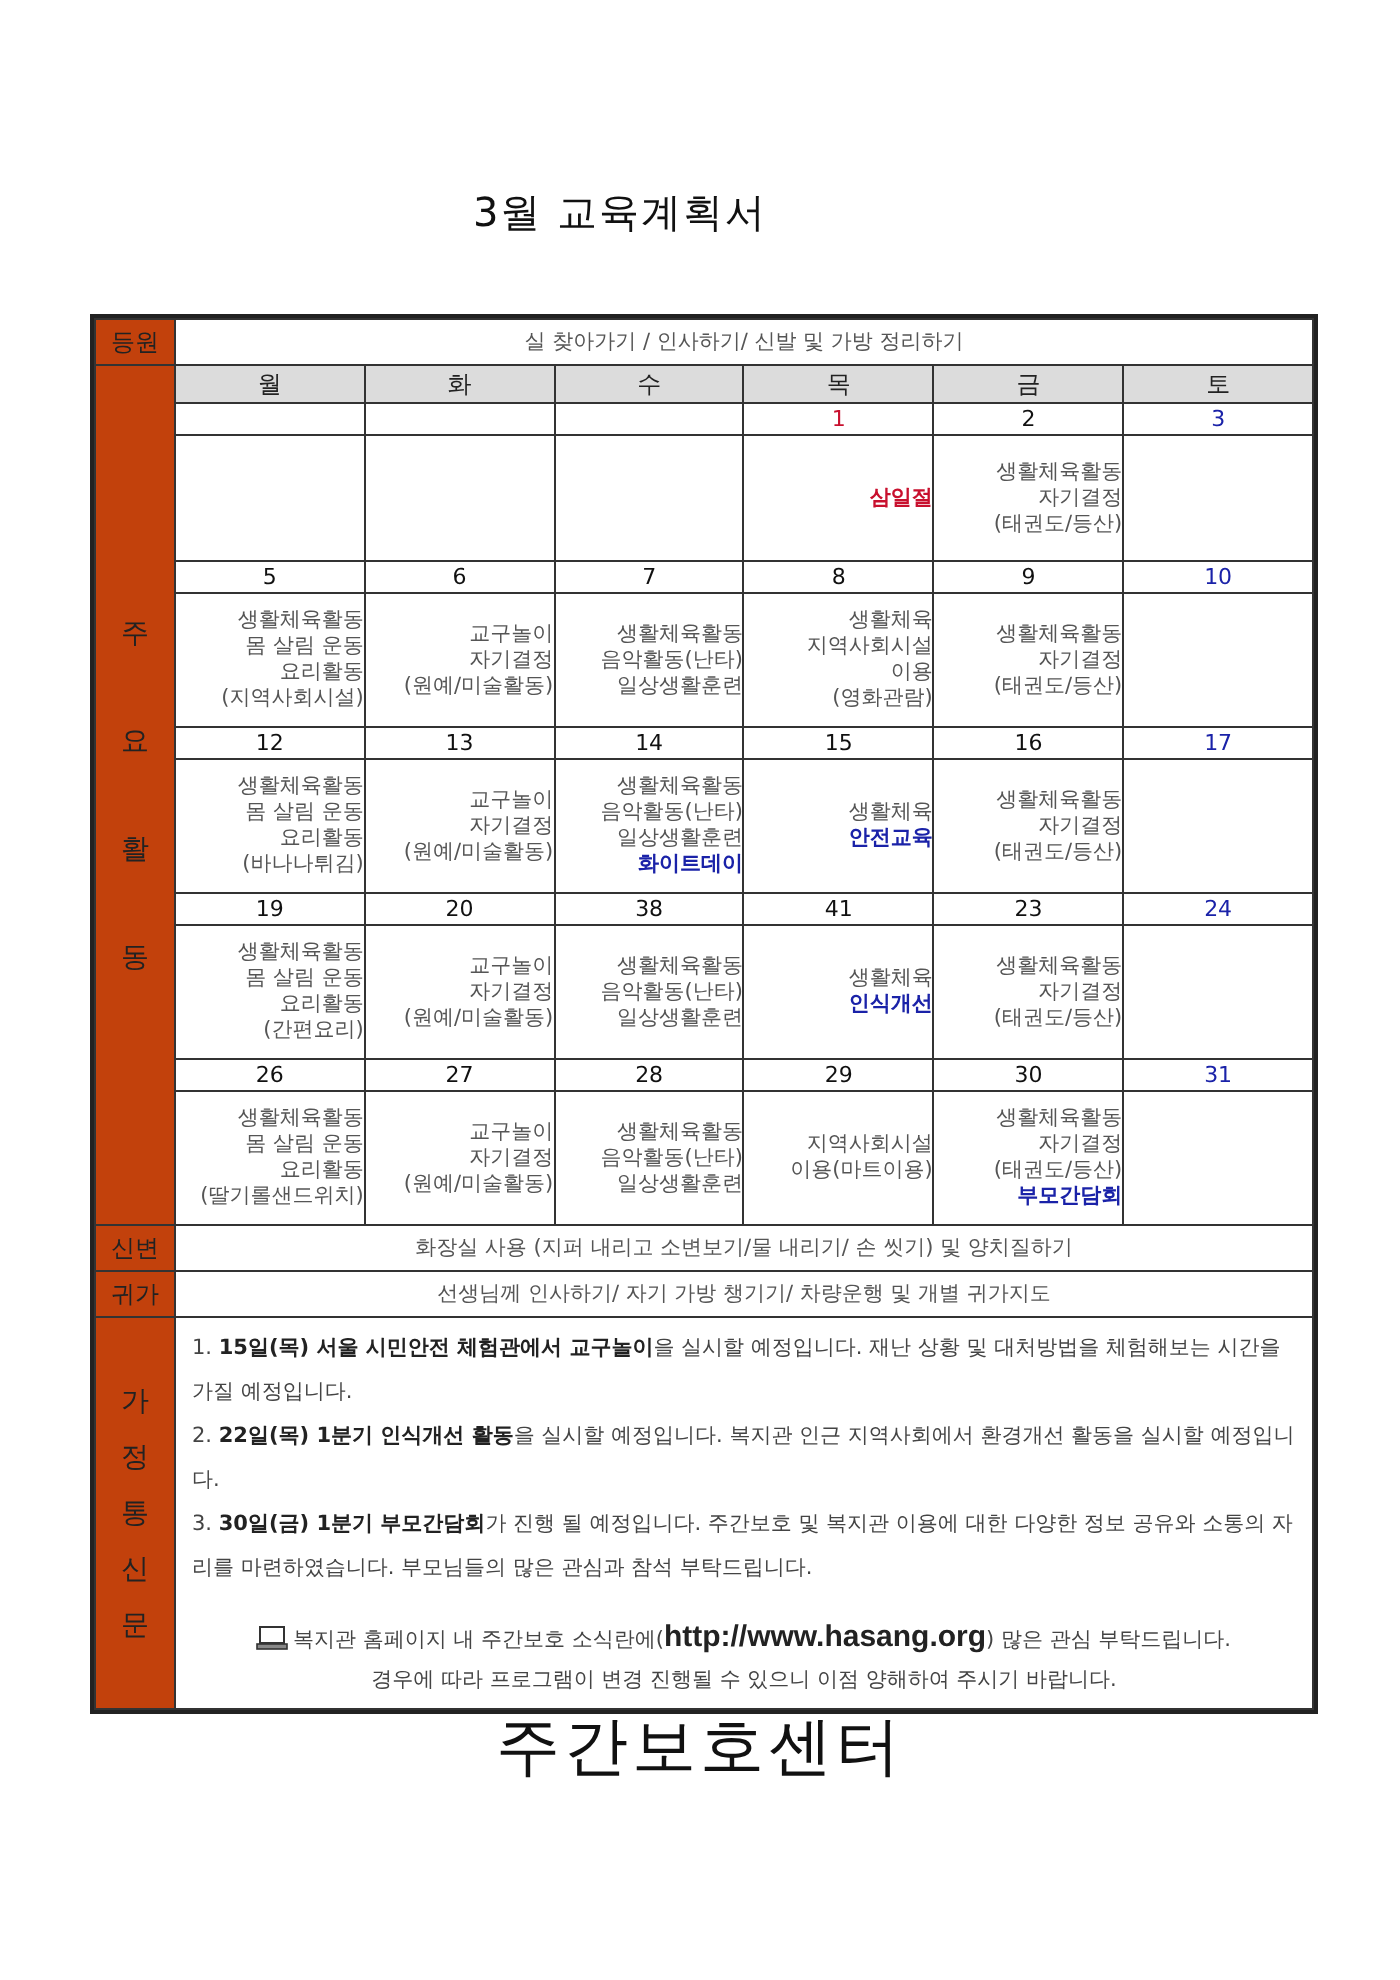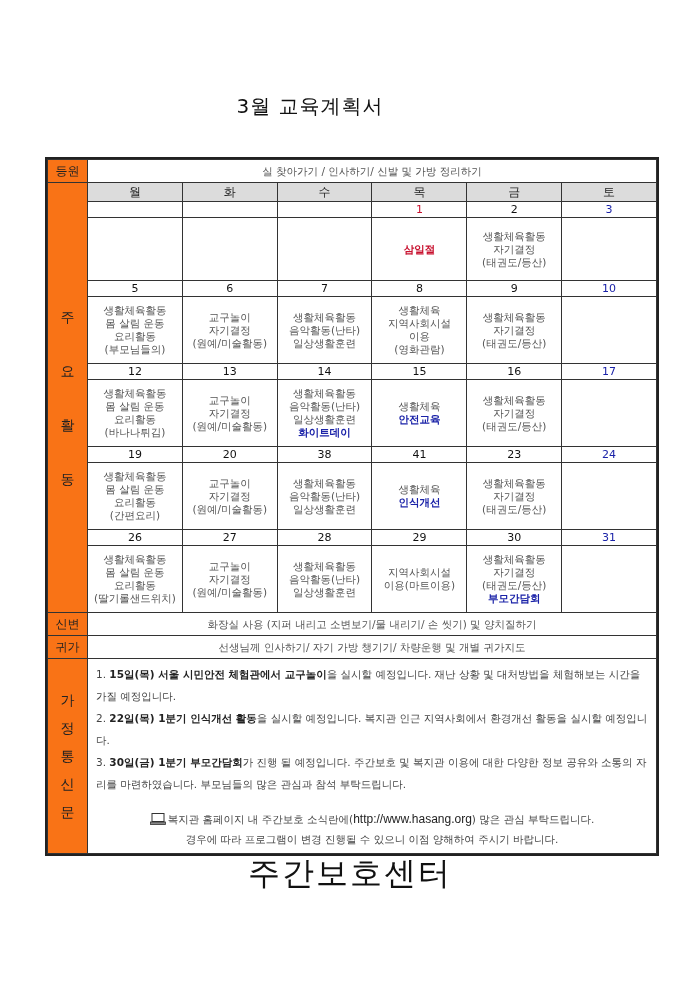--- a/index.html
+++ b/index.html
@@ -1,35 +1,35 @@
 <!DOCTYPE html>
 <html><head>
 <meta charset="utf-8">
 <style>
   html, body { margin: 0; padding: 0; background: #ffffff; }
   body { width: 700px; height: 990px; position: relative; font-family: "DejaVu Sans", sans-serif; color: #333; overflow: hidden; }
   .title { position: absolute; top: 93px; left: 0; width: 620px; text-align: center; font-size: 20px; color: #111; letter-spacing: 1px; }
   .sheet { position: absolute; left: 45px; top: 157px; width: 614px; border: 2px solid #222; box-sizing: border-box; }
   table { border-collapse: collapse; width: 100%; table-layout: fixed; }
   td { border: 1px solid #333; padding: 0; text-align: center; vertical-align: middle; font-size: 10.5px; line-height: 13px; }
-  .side { background: #f97316; color: #222; width: 40px; font-size: 12px; }
+  .side { background: #c2410c; color: #222; width: 40px; font-size: 12px; }
   .side.vertical { font-size: 14px; line-height: 32px; }
   .dayhead { background: #dcdcdc; font-size: 12px; height: 18px; color: #222; }
   .daynum { height: 15px; font-size: 11px; color: #111; }
   .red { color: #c8102e; }
   .blue { color: #1a22a8; }
-  .act { height: 62px; color: #555; }
+  .act { height: 62px; color: #555; text-align: right; }
   .act.tall { height: 66px; }
   .bold-blue { color: #1a22a8; font-weight: bold; }
   .bold-red { color: #c8102e; font-weight: bold; }
   .route { height: 22px; color: #555; font-size: 10.5px; }
   .news-cell { text-align: left; vertical-align: top; padding: 4px 8px 4px 8px; font-size: 10.5px; line-height: 22px; color: #444; }
   .news-item b { color: #222; }
   .footer-line { text-align: center; line-height: 20px; }
-  .url { font-weight: normal; font-family: "Liberation Sans", sans-serif; font-size: 12px; color: #222; }
+  .url { font-weight: bold; font-family: "Liberation Sans", sans-serif; font-size: 15px; color: #222; }
   .pc-icon { display: inline-block; width: 16px; height: 12px; vertical-align: -2px; margin-right: 2px; }
   .center-name { position: absolute; top: 852px; left: 0; width: 700px; text-align: center; font-family: "DejaVu Serif", serif; font-size: 32px; color: #111; letter-spacing: 2px; }
 </style>
 </head>
 <body>
 
 <div class="title">3월  교육계획서</div>
 
 <div class="sheet">
   <table>
@@ -89,21 +89,21 @@
           <td class="daynum">7</td>
           <td class="daynum">8</td>
           <td class="daynum">9</td>
           <td class="daynum blue">10</td>
         </tr>
         <tr>
           <td class="act tall">
             <div>생활체육활동</div>
             <div>몸 살림 운동</div>
             <div>요리활동</div>
-            <div>(부모님들의)</div>
+            <div>(지역사회시설)</div>
           </td>
           <td class="act tall">
             <div>교구놀이</div>
             <div>자기결정</div>
             <div>(원예/미술활동)</div>
           </td>
           <td class="act tall">
             <div>생활체육활동</div>
             <div>음악활동(난타)</div>
             <div>일상생활훈련</div>

